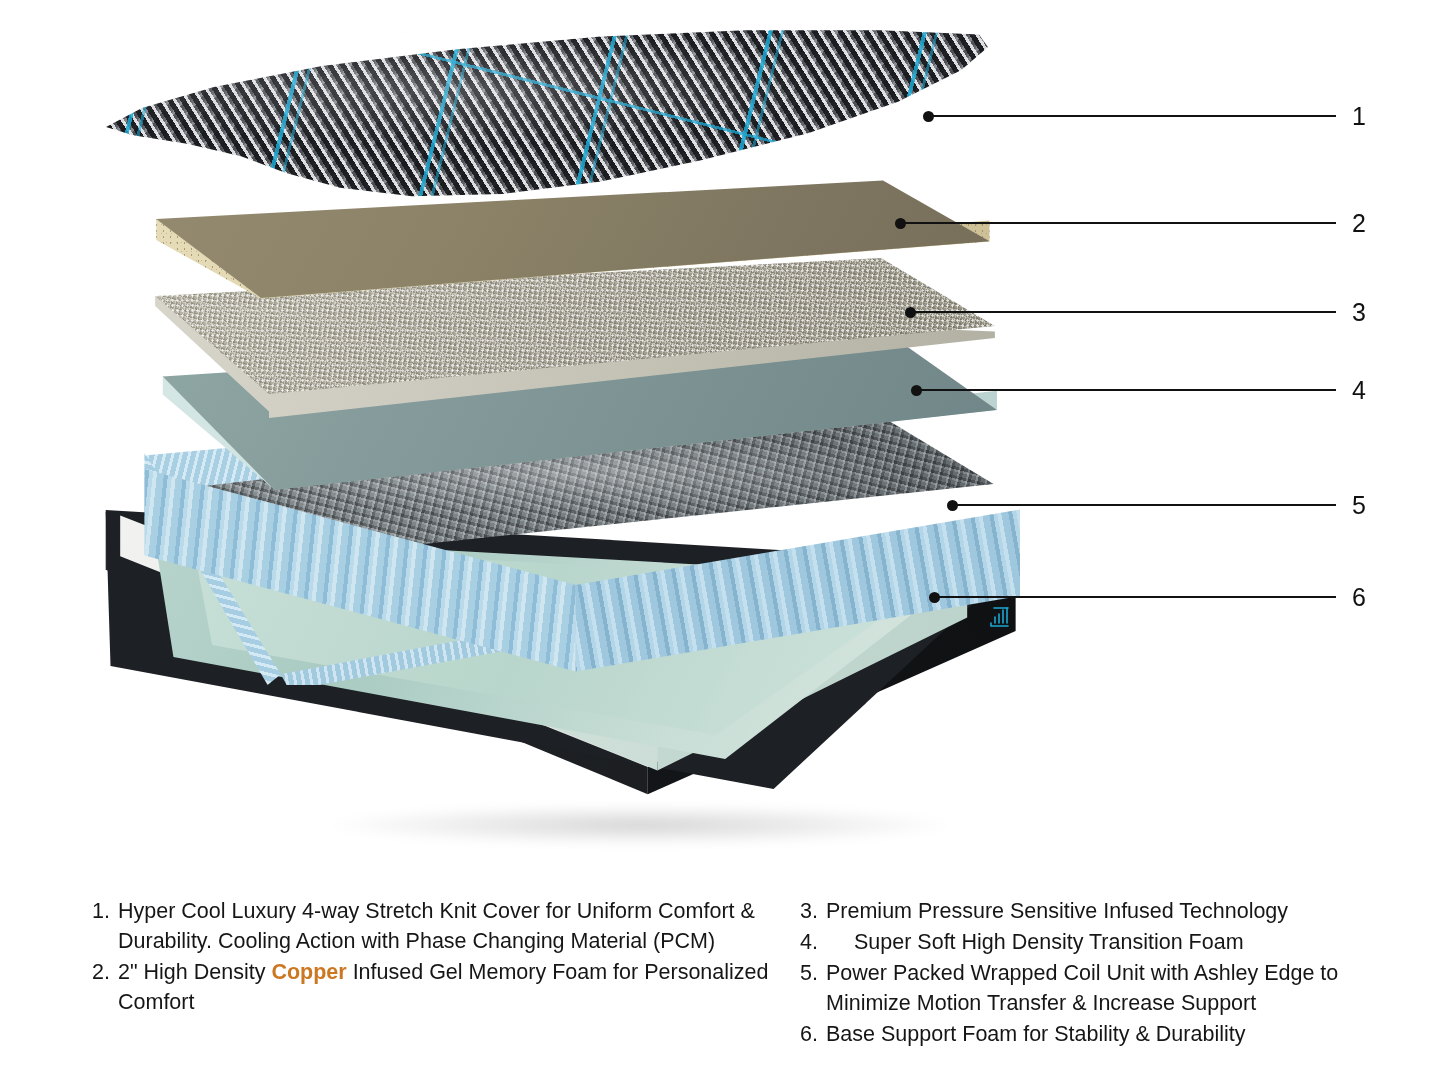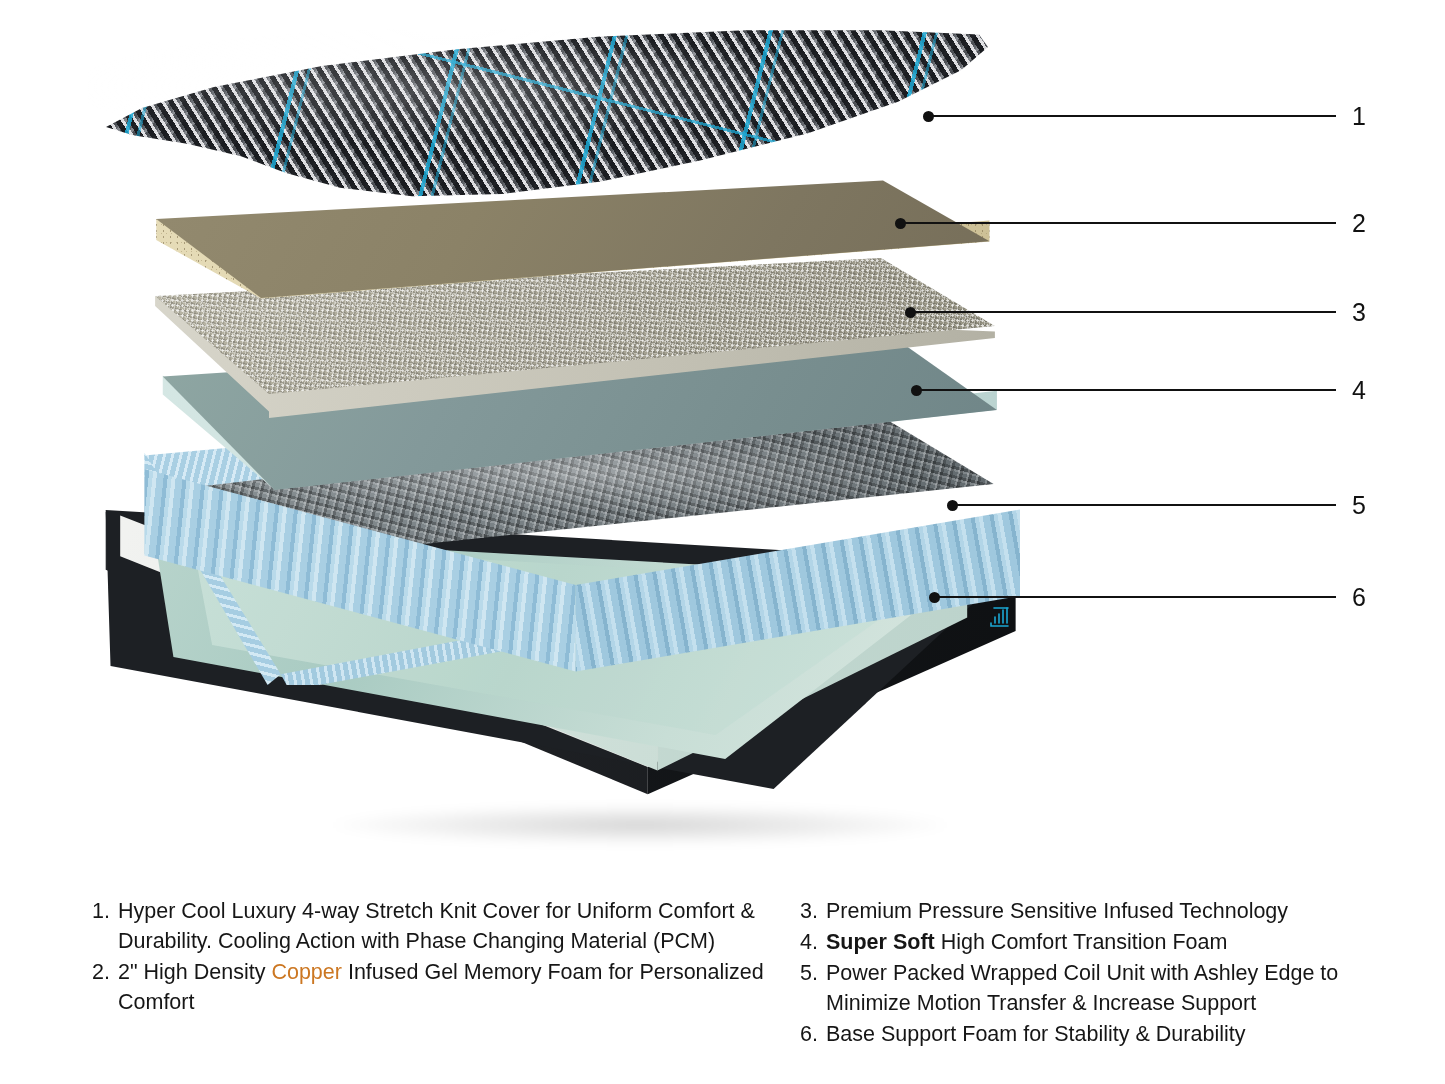--- a/index.html
+++ b/index.html
@@ -241,22 +241,22 @@
   #legend-right{left:800px;width:580px;}
   .legend-item{
     display:flex;align-items:flex-start;
     font-size:21.5px;line-height:30px;color:#161616;
     margin-bottom:1px;
   }
   .legend-num{
     width:26px;flex:none;text-align:left;
   }
   .legend-txt{flex:1;}
-  .legend-txt b{font-weight:bold;}
-  .copper{color:#CC7722;font-weight:normal;text-align:center;}
+  .legend-txt b{font-weight:normal;margin-left:28px;}
+  .copper{color:#CC7722;font-weight:bold;text-align:center;}
 
   .shadow{
     position:absolute;left:330px;top:805px;width:620px;height:40px;
     background:radial-gradient(ellipse at center, rgba(0,0,0,.16), rgba(0,0,0,0) 72%);
     filter:blur(5px);
   }
 </style>
 </head>
 <body>
 
@@ -358,21 +358,21 @@
           <span class="legend-txt"><span>2" High Density </span><span class="copper">Copper</span><span> Infused Gel Memory Foam for Personalized Comfort</span></span>
         </div>
       </div>
     <div class="legend-col" id="legend-right">
         <div class="legend-item">
           <span class="legend-num">3.</span>
           <span class="legend-txt"><span>Premium Pressure Sensitive Infused Technology</span></span>
         </div>
         <div class="legend-item">
           <span class="legend-num">4.</span>
-          <span class="legend-txt"><b>Super Soft</b><span> High Comfort Transition Foam</span></span>
+          <span class="legend-txt"><b>Super Soft</b><span> High Density Transition Foam</span></span>
         </div>
         <div class="legend-item">
           <span class="legend-num">5.</span>
           <span class="legend-txt"><span>Power Packed Wrapped Coil Unit with Ashley Edge to Minimize Motion Transfer &amp; Increase Support</span></span>
         </div>
         <div class="legend-item">
           <span class="legend-num">6.</span>
           <span class="legend-txt"><span>Base Support Foam for Stability &amp; Durability</span></span>
         </div>
       </div>

